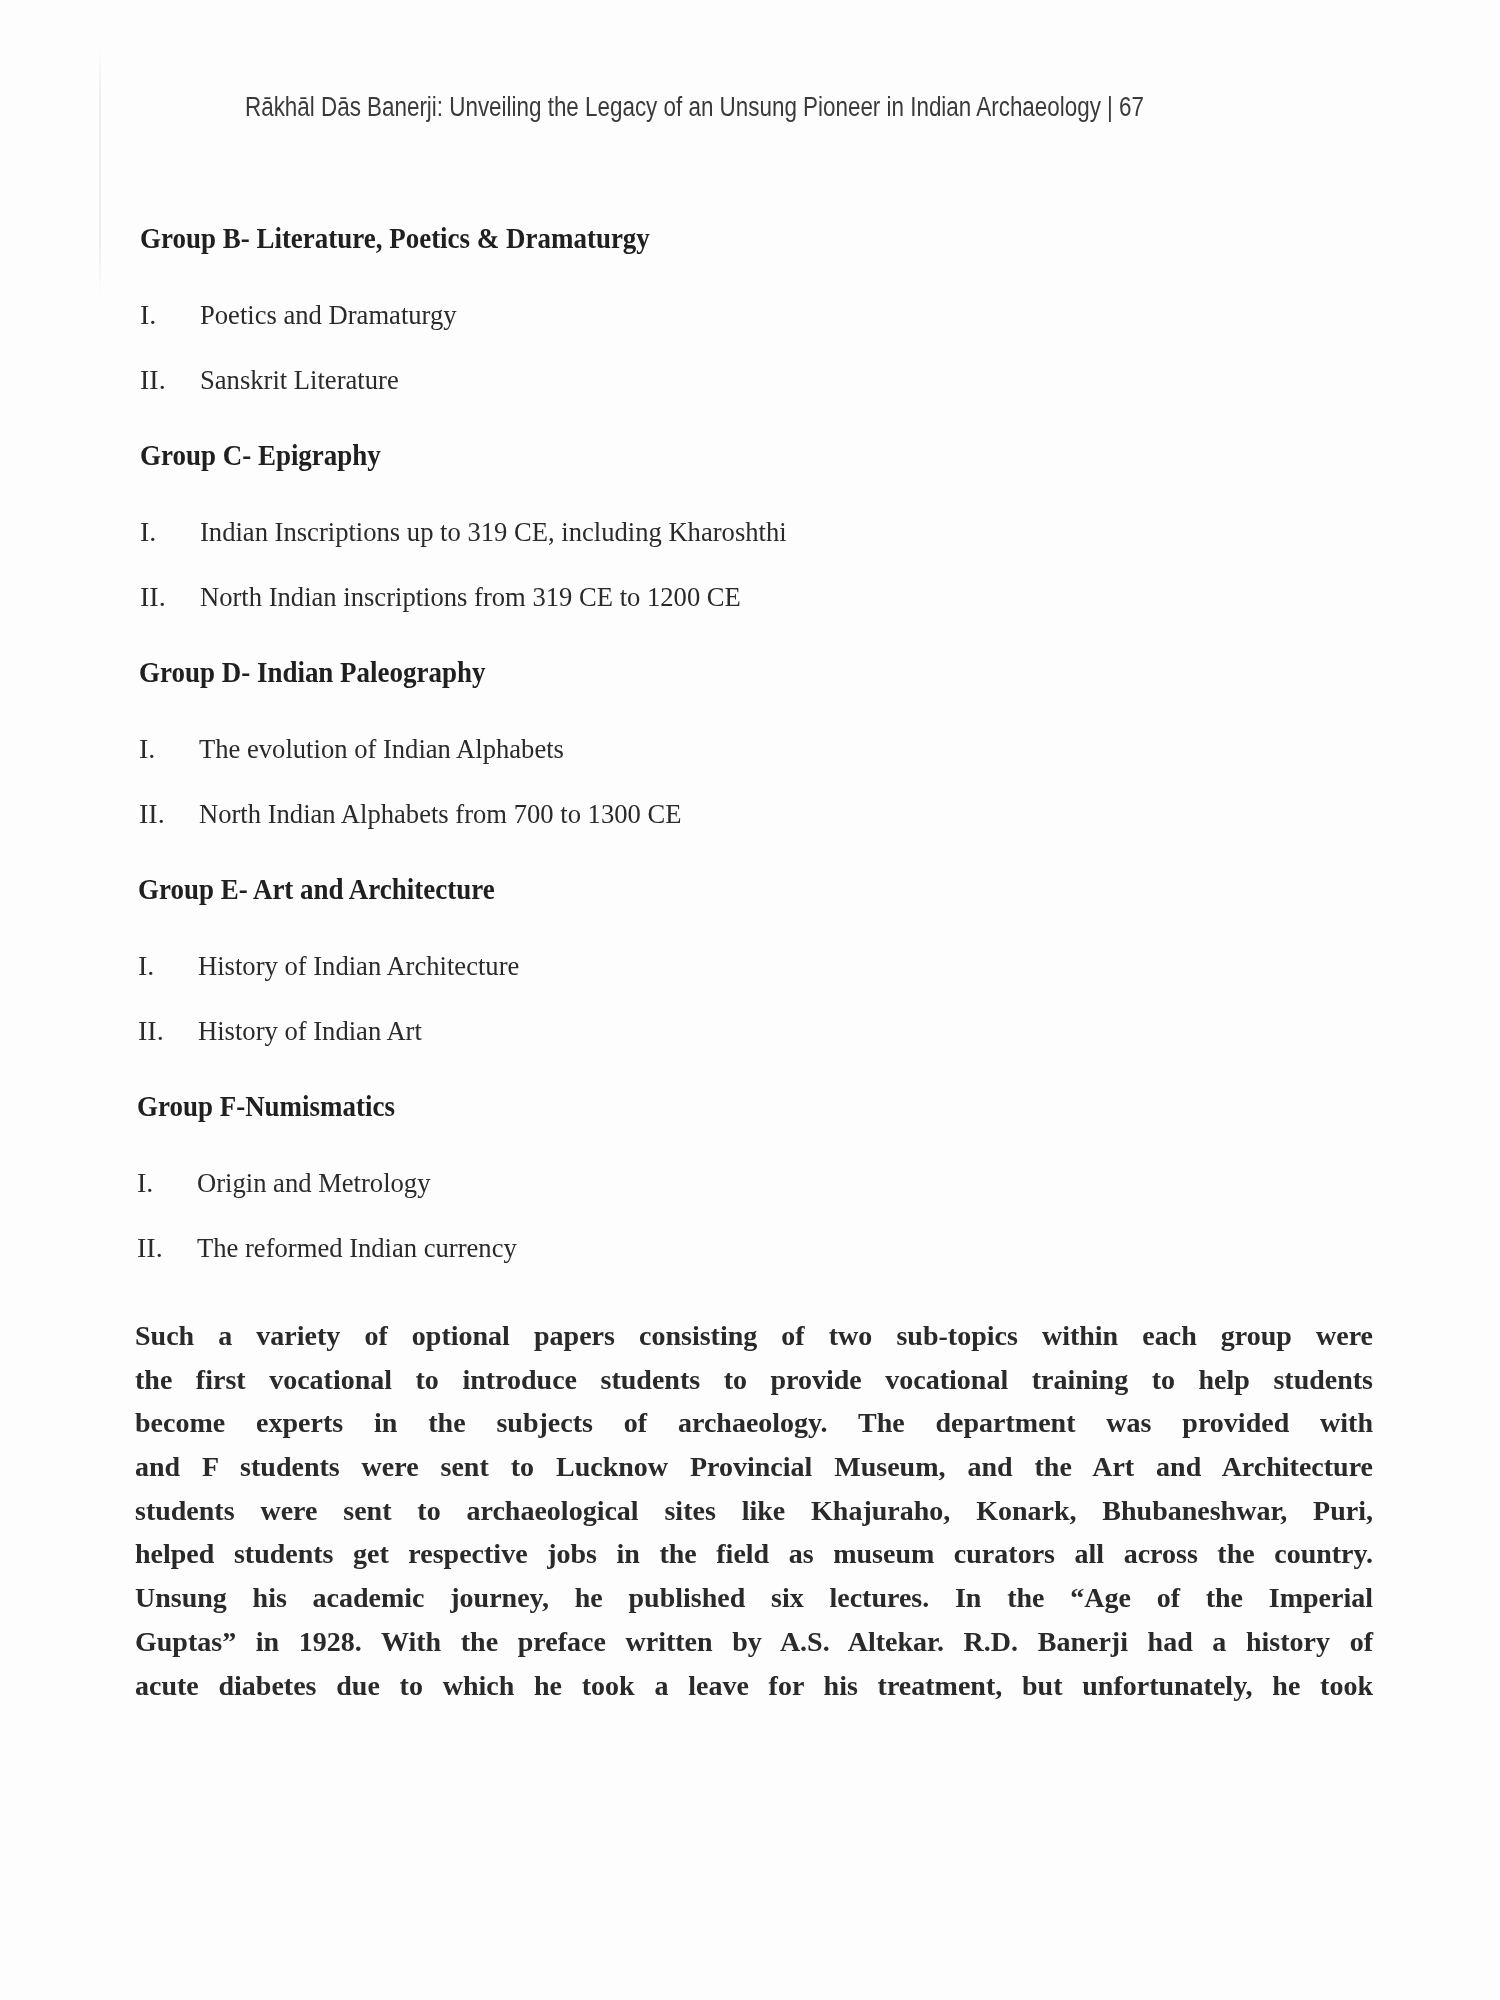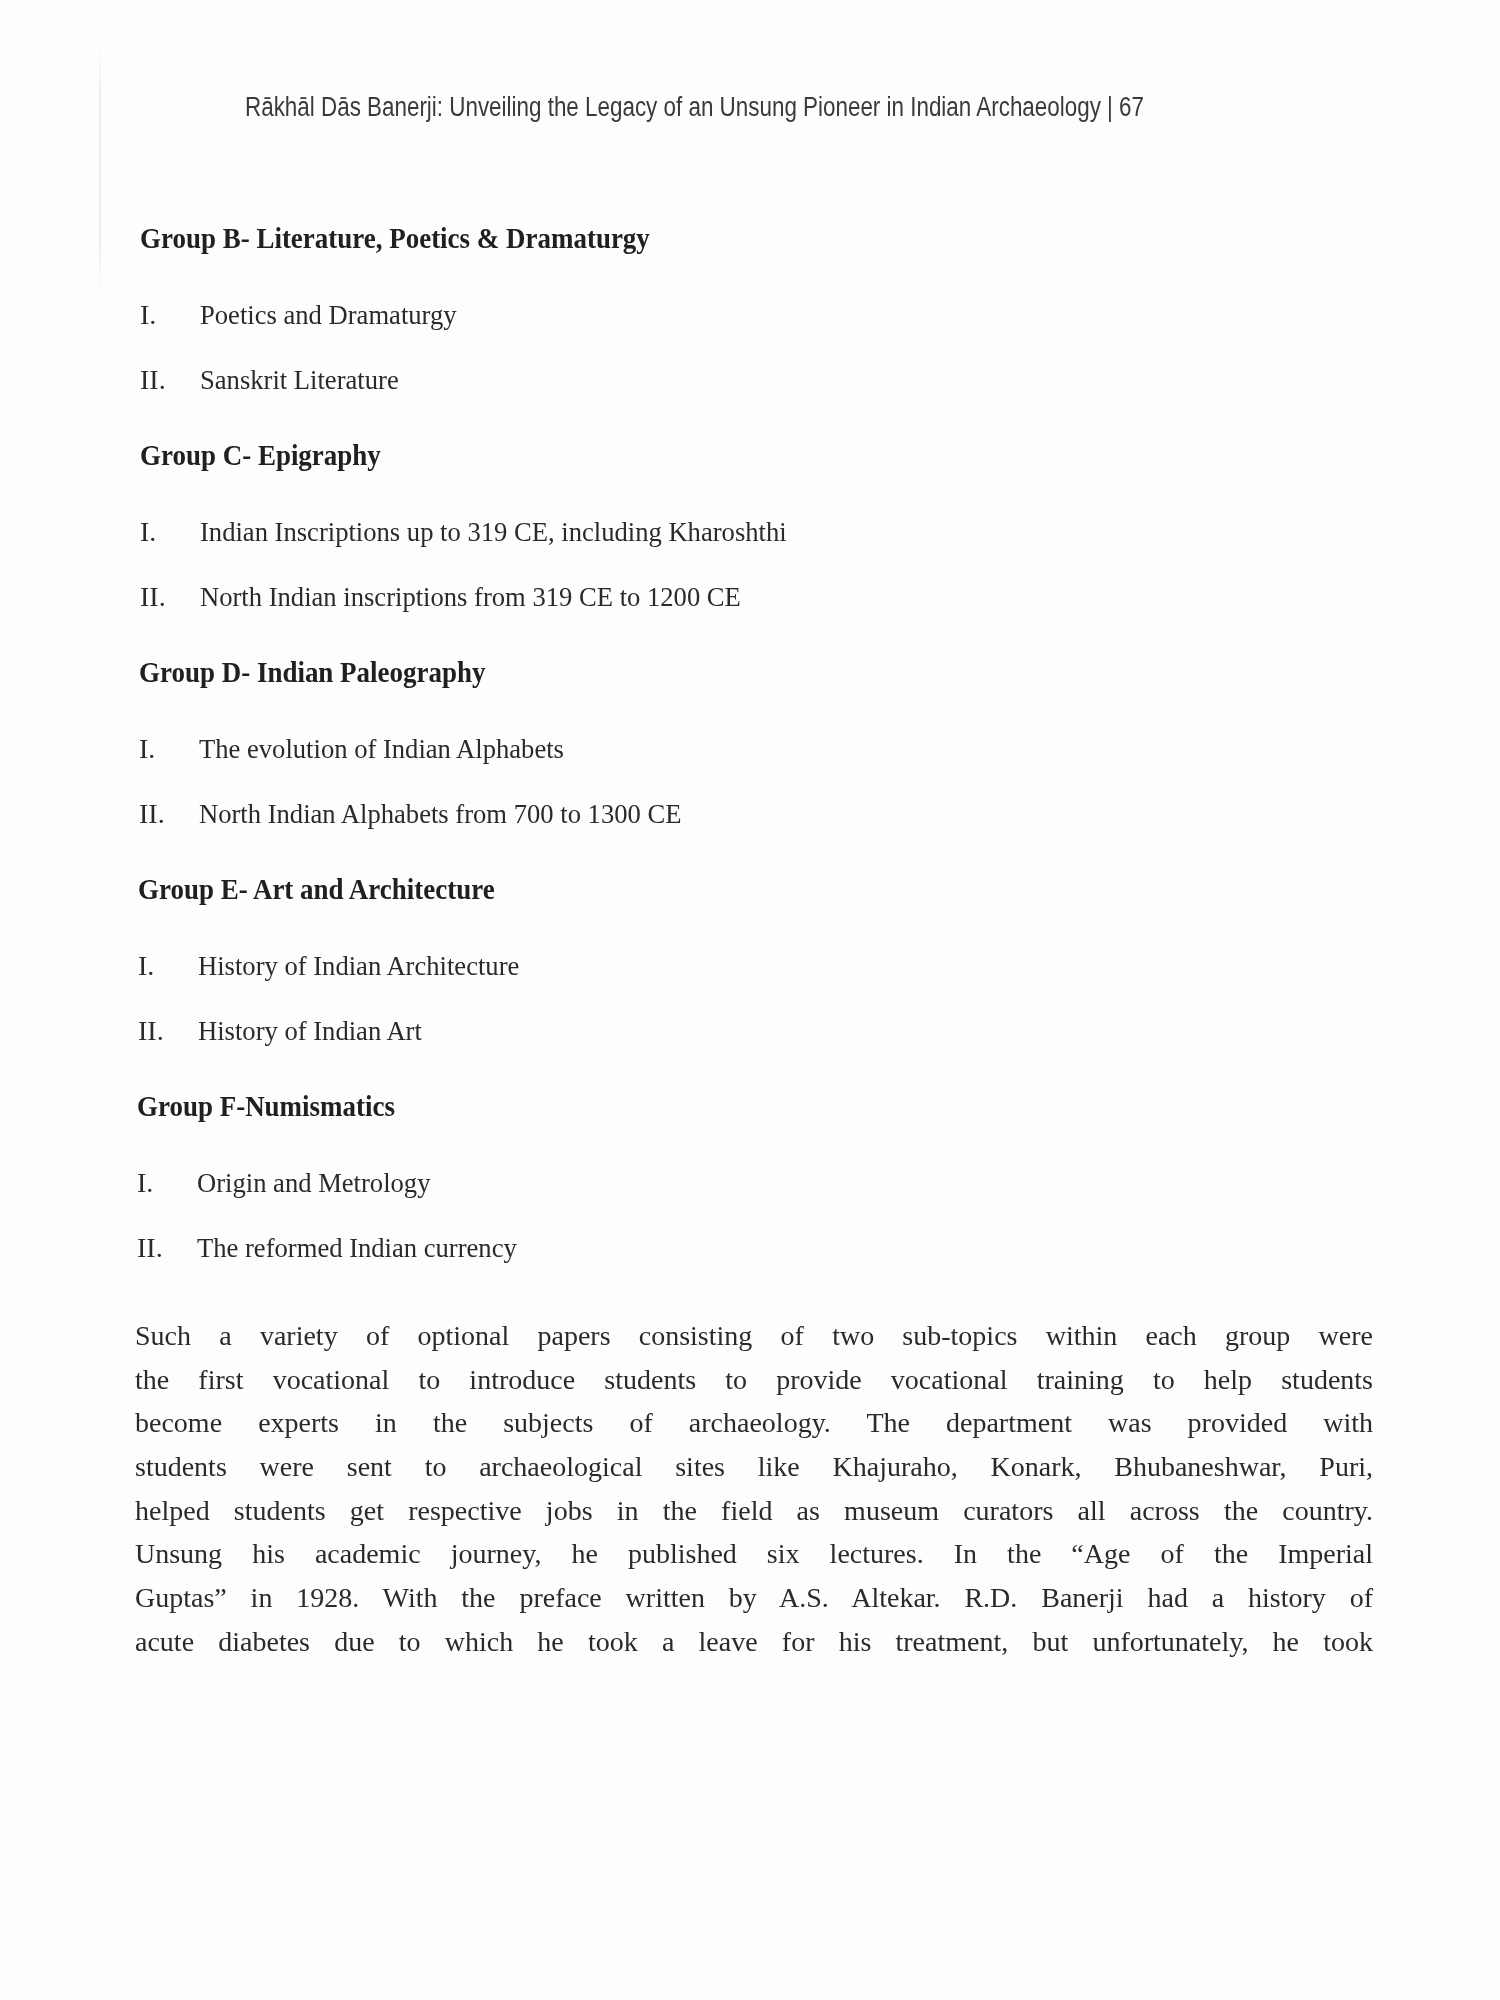--- a/index.html
+++ b/index.html
@@ -28,21 +28,21 @@
   .item { position: absolute; font-size: 28px; line-height: 36px; white-space: nowrap; color: #2a2a2a; }
   .item .num { position: absolute; left: 0; top: 0; }
   .item .txt { position: absolute; left: 60px; top: 0; transform-origin: left top; transform: scaleX(0.95); }
   .para { position: absolute; left: 135px; top: 1318px; width: 1238px; }
   .para .line {
     display: block; height: 43.7px; line-height: 36px; font-size: 28px;
     text-align: justify; text-align-last: justify; white-space: nowrap; overflow: visible;
     color: #2a2a2a;
   }
   .para .line.last { text-align-last: left; }
-  .para .line span.inner { display: inline-block; width: 100%; white-space: normal; text-align: justify; text-align-last: justify; }
+  .para .line span.inner { display: inline-block; width: 100%; white-space: normal; text-align: justify; text-align-last: justify; font-weight: bold; }
   .para .line.last span.inner { text-align-last: left; }
 </style>
 </head>
 <body>
 
 <div class="edge-line"></div>
 
 <div class="running-head">Rākhāl Dās Banerji: Unveiling the Legacy of an Unsung Pioneer in Indian Archaeology | 67</div>
 
 <div>
@@ -95,18 +95,19 @@
   <div class="item" style="left:137px; top:1230px;">
     <span class="num">II.</span>
     <span class="txt">The reformed Indian currency</span>
   </div>
 </div>
 
 <div class="para">
   <div class="line"><span class="inner">Such a variety of optional papers consisting of two sub-topics within each group were</span></div>
   <div class="line"><span class="inner">the first vocational to introduce students to provide vocational training to help students</span></div>
   <div class="line"><span class="inner">become experts in the subjects of archaeology. The department was provided with</span></div>
+  <div class="line"><span class="inner">and F students were sent to Lucknow Provincial Museum, and the Art and Architecture</span></div>
   <div class="line"><span class="inner">students were sent to archaeological sites like Khajuraho, Konark, Bhubaneshwar, Puri,</span></div>
   <div class="line"><span class="inner">helped students get respective jobs in the field as museum curators all across the country.</span></div>
   <div class="line"><span class="inner">Unsung his academic journey, he published six lectures. In the “Age of the Imperial</span></div>
   <div class="line"><span class="inner">Guptas” in 1928. With the preface written by A.S. Altekar. R.D. Banerji had a history of</span></div>
   <div class="line"><span class="inner">acute diabetes due to which he took a leave for his treatment, but unfortunately, he took</span></div>
 </div>
 
 </body></html>

